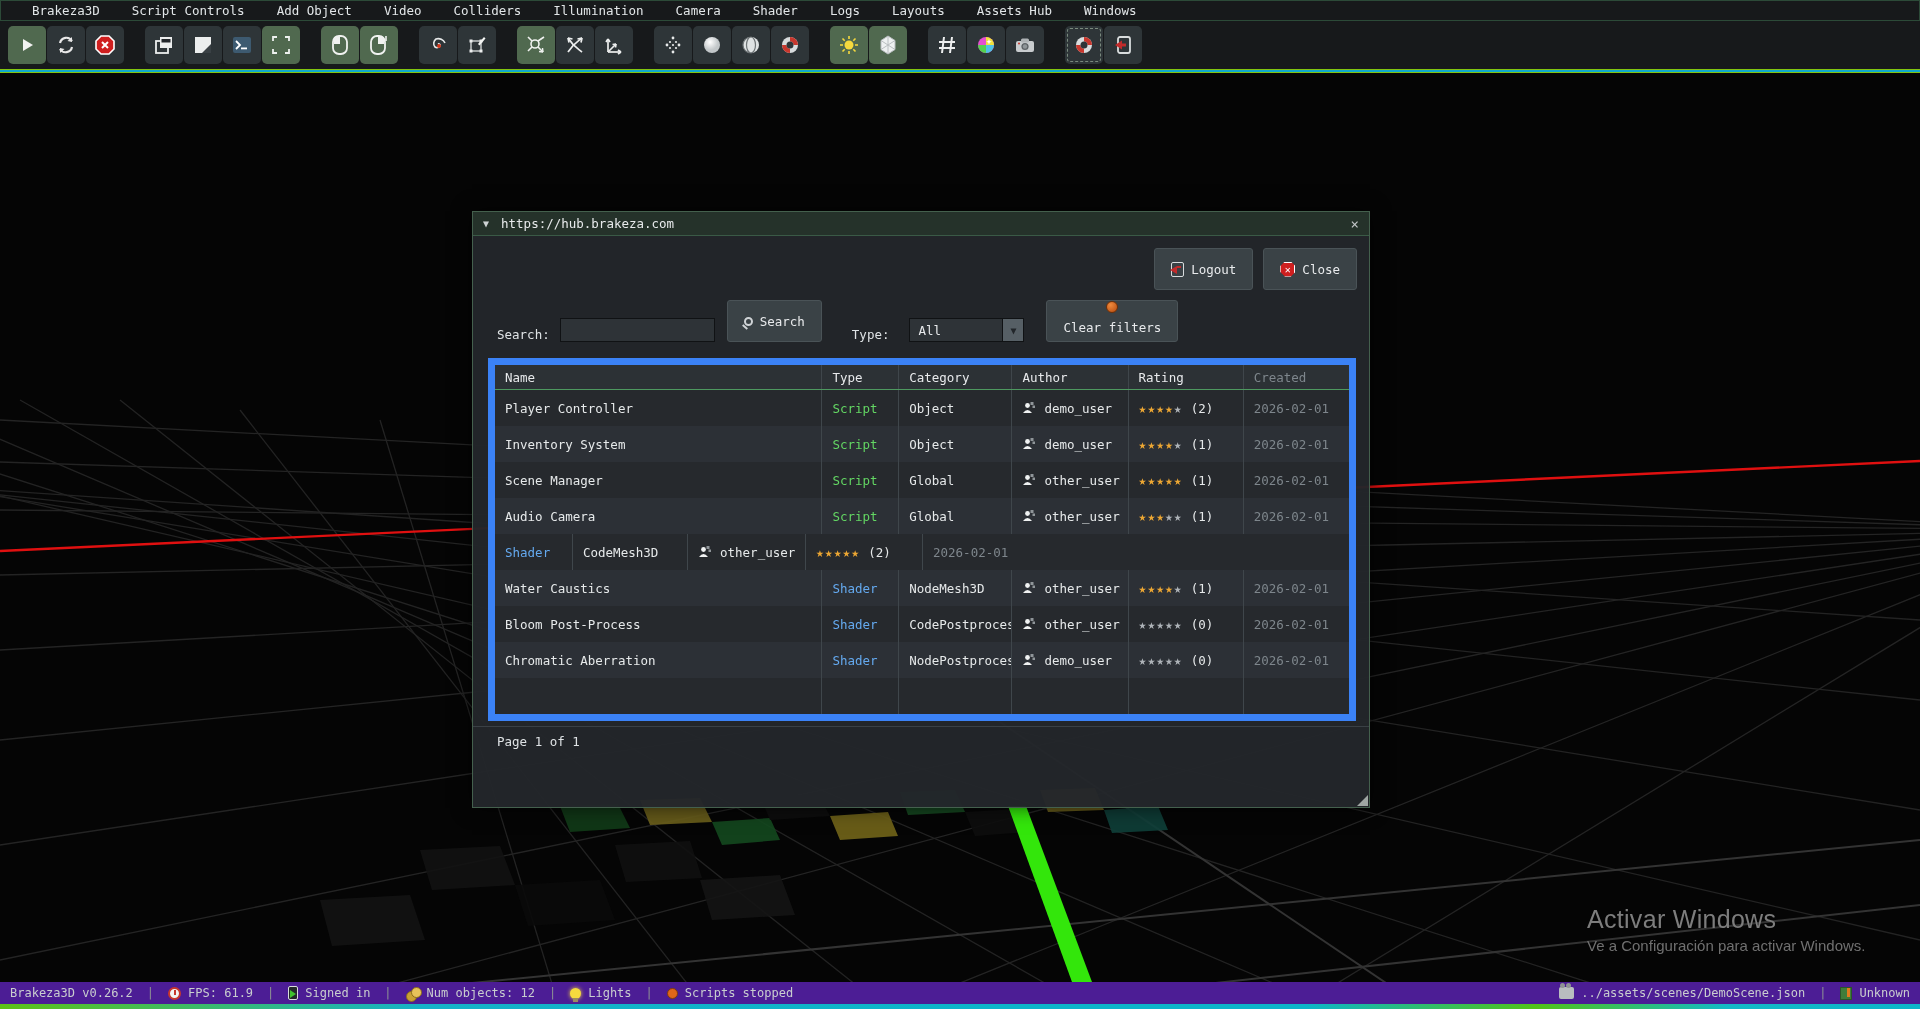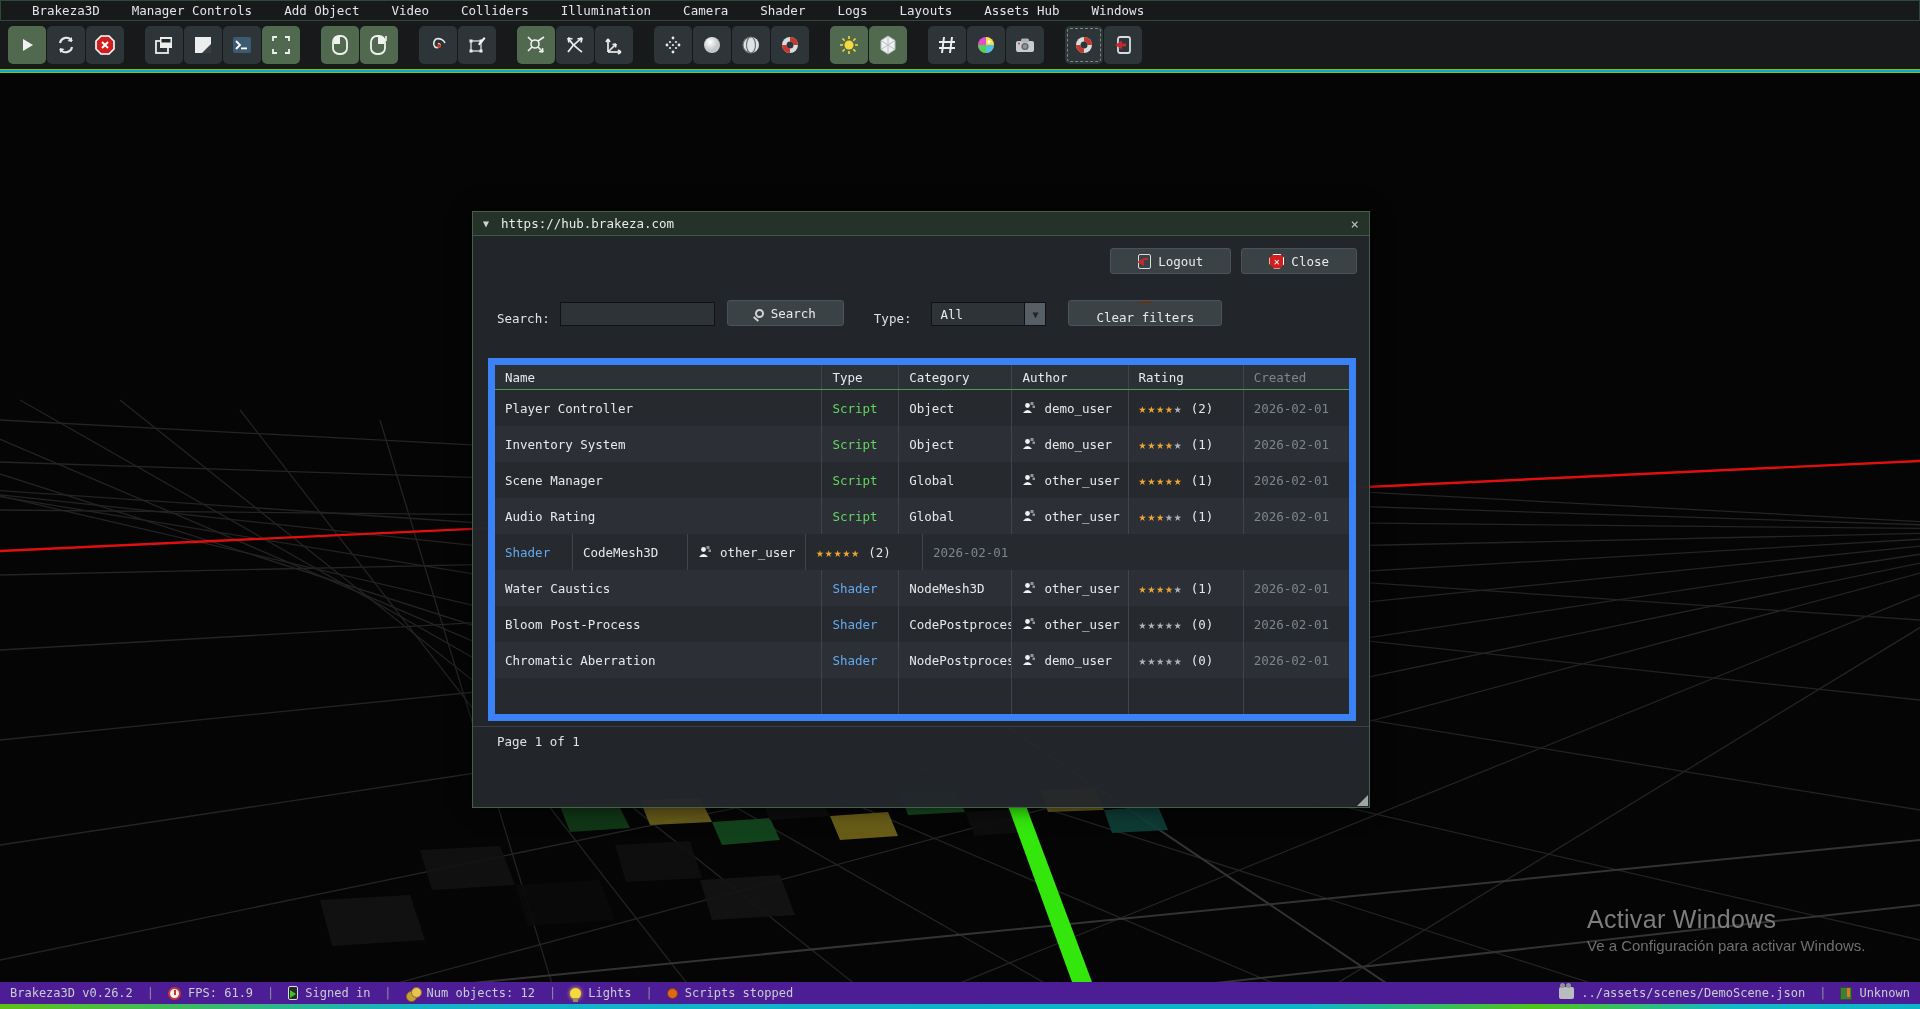--- a/index.html
+++ b/index.html
@@ -66,22 +66,22 @@
 
   
   .dialog { position:absolute; left:472px; top:211px; width:898px; height:597px; z-index:30;
             background:rgba(35,39,43,0.96); border:1px solid #44604d; box-shadow:0 0 18px rgba(0,0,0,.6); }
   .dlg-header { position:absolute; left:0; top:0; width:100%; height:24px; background:#25322a;
                 border-bottom:1px solid #3a5a46; display:flex; align-items:center; color:#e8eaec; font-size:12.5px; }
   .dlg-header .tri { margin:0 12px 0 10px; font-size:10px; color:#cfd3d5; }
   .dlg-header .xbtn { margin-left:auto; margin-right:10px; color:#c3c7c9; font-size:14px; cursor:default; }
 
   .btnrow { position:absolute; right:12px; top:36px; display:flex; gap:10px; }
-  .dbtn { height:26px; background:#3a4246; border:1px solid #4a5357; border-radius:3px; color:#e8eaec;
-          font-size:12.5px; display:flex; align-items:center; gap:7px; padding:0 27px; font-family:inherit; }
+  .dbtn { height:42px; background:#3a4246; border:1px solid #4a5357; border-radius:3px; color:#e8eaec;
+          font-size:12.5px; display:flex; align-items:center; gap:7px; padding:0 16px; font-family:inherit; }
 
   .ic-exit { width:13px;height:15px;border:1.5px solid #d8dcdd;border-radius:2px;position:relative;background:transparent;}
   .ic-exit:after{content:"";position:absolute;left:-2px;top:3px;border-right:7px solid #c22b2b;border-top:4px solid transparent;border-bottom:4px solid transparent;}
   .ic-exit:before{content:"";position:absolute;left:5px;top:3px;width:4px;height:2px;background:#c22b2b;}
   .ic-stop { width:15px;height:15px;background:#cf1f1f;border:1.5px solid #fff;
              clip-path:polygon(30% 0,70% 0,100% 30%,100% 70%,70% 100%,30% 100%,0 70%,0 30%);
              display:flex;align-items:center;justify-content:center;color:#fff;font-size:10px;font-weight:bold;}
 
   .searchrow { position:absolute; left:24px; top:88px; display:flex; align-items:flex-end; font-size:12.5px; color:#dfe3e5; }
   .lbl { margin-right:10px; }
@@ -179,21 +179,21 @@
       </g>
 
       <line x1="0" y1="551" x2="1920" y2="461" stroke="#e01010" stroke-width="2.4"></line>
 
       <polygon points="1008,806 1026,806 1092,982 1072,982" fill="#33e60b"></polygon>
     </svg>
   </div>
 
   <div class="menubar">
     <span class="mi">Brakeza3D</span>
-    <span class="mi">Manager Controls</span>
+    <span class="mi">Script Controls</span>
     <span class="mi">Add Object</span>
     <span class="mi">Video</span>
     <span class="mi">Colliders</span>
     <span class="mi">Illumination</span>
     <span class="mi">Camera</span>
     <span class="mi">Shader</span>
     <span class="mi">Logs</span>
     <span class="mi">Layouts</span>
     <span class="mi">Assets Hub</span>
     <span class="mi">Windows</span>
@@ -513,21 +513,21 @@
               </span>
               <span>other_user</span>
             </div>
             <div class="td c-rate">
               <span class="stars"><span class="star-f">★</span><span class="star-f">★</span><span class="star-f">★</span><span class="star-f">★</span><span class="star-f">★</span></span>
               <span>(1)</span>
             </div>
             <div class="td c-created">2026-02-01</div>
           </div>
           <div class="trow">
-            <div class="td c-name">Audio Rating</div>
+            <div class="td c-name">Audio Camera</div>
             <div class="td c-type type-Script">Script</div>
             <div class="td c-cat">Global</div>
             <div class="td c-auth">
               <span class="user-ic">
                 <svg width="14" height="14" viewBox="0 0 14 14">
                   <rect x="8.5" y="1" width="3" height="3" fill="#8f9599"></rect>
                   <rect x="10.5" y="4.5" width="2.5" height="2.5" fill="#8f9599"></rect>
                   <circle cx="5.5" cy="4.5" r="2.4" fill="#f0f2f2"></circle>
                   <path d="M1 12 q4.5 -6 9 0 Z" fill="#f0f2f2"></path>
                 </svg>

